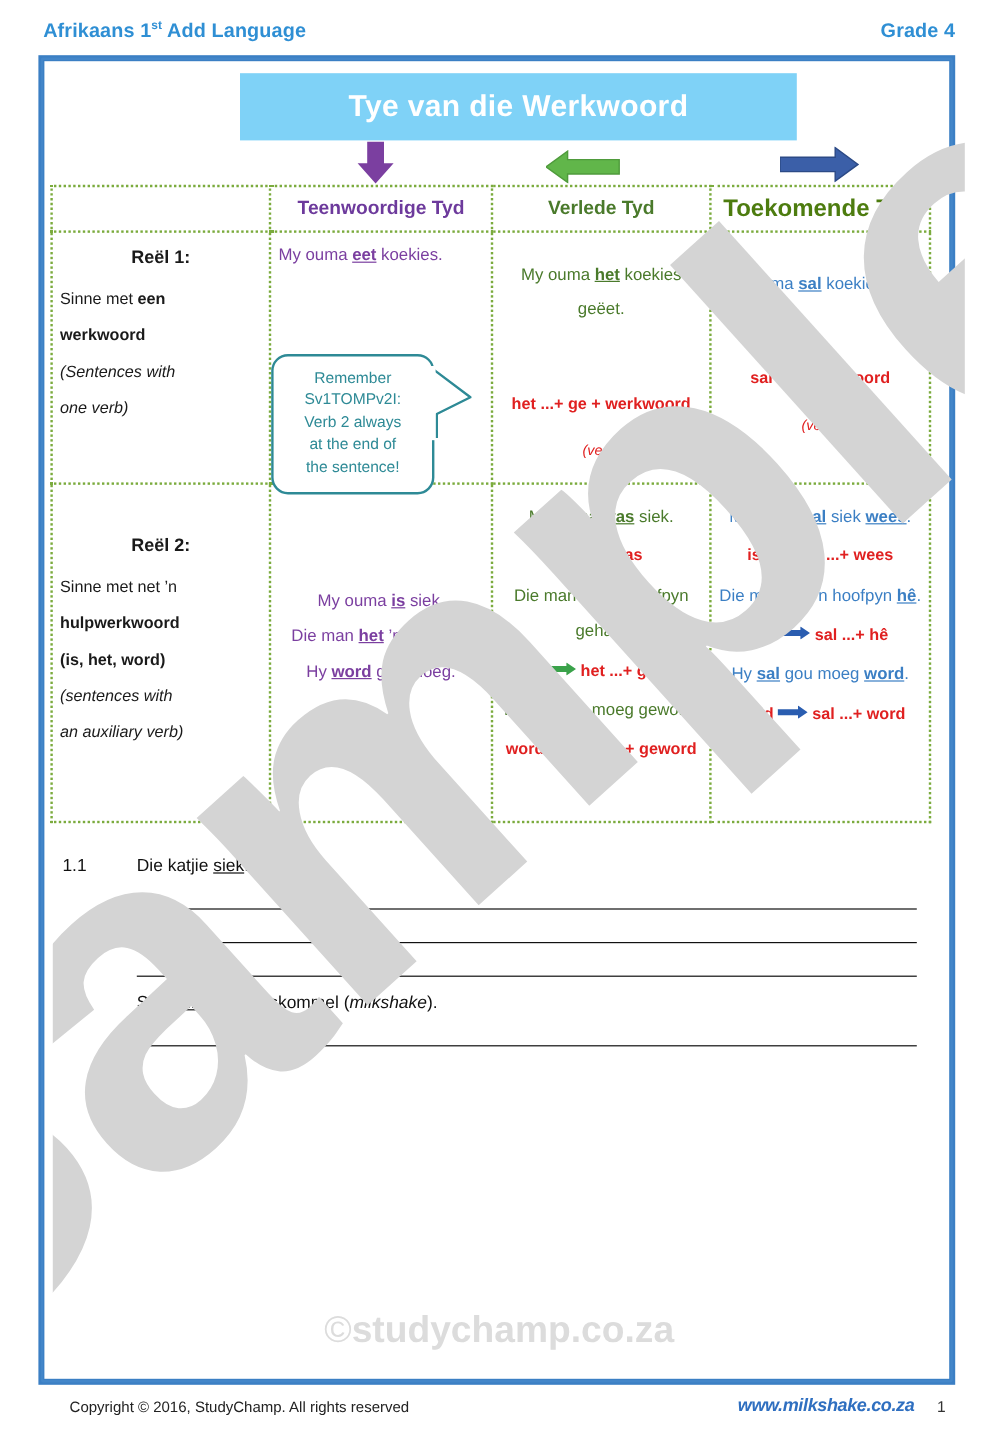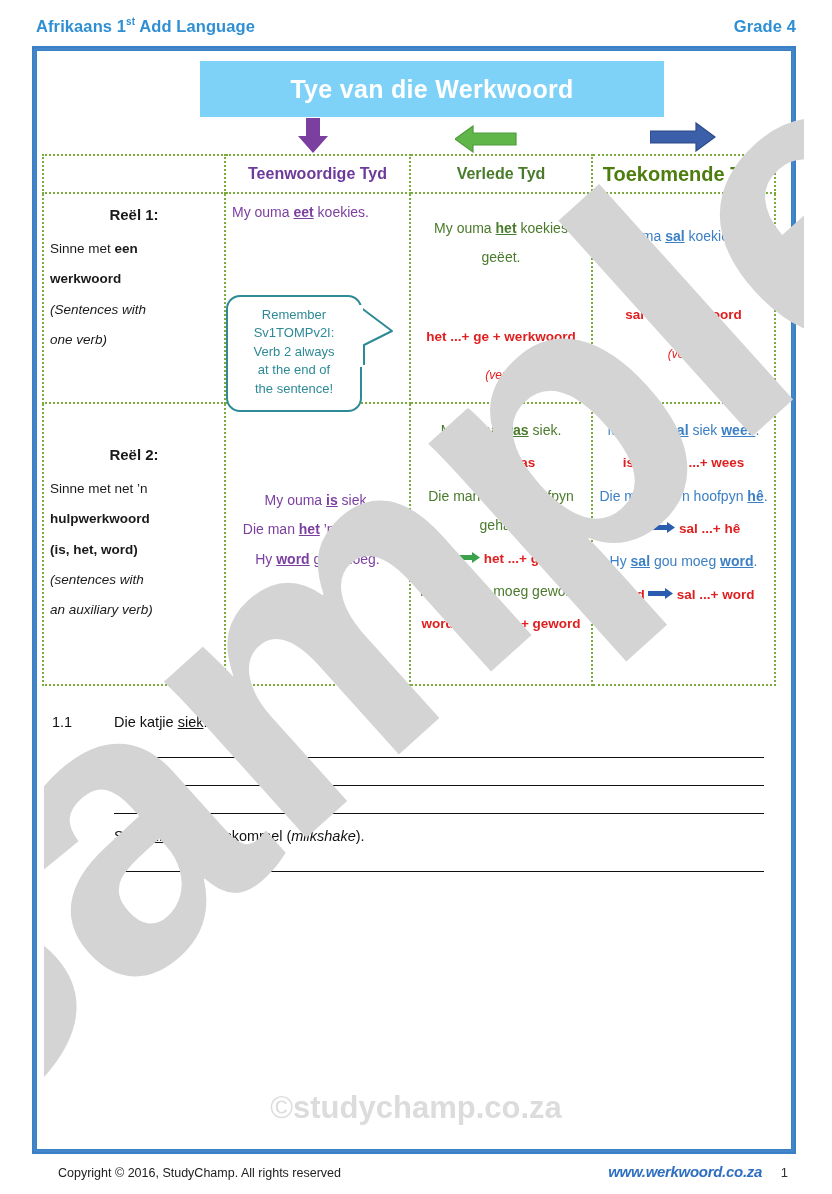--- a/index.html
+++ b/index.html
@@ -440,15 +440,15 @@
     <text x="380" y="600" font-family="'Liberation Sans', sans-serif" font-size="400" font-weight="bold" fill="#d4d4d4" text-anchor="middle" transform="rotate(-42 380 560)">Sample</text>
   </svg>
 </div>
 <div class="wm-foot">
   <span class="sym">©</span><span>studychamp.co.za</span>
 </div>
 
 <div class="page-footer">
   <span>Copyright © 2016, StudyChamp. All rights reserved</span>
   <span class="foot-spacer"></span>
-  <span class="foot-url">www.werkwoord.co.za</span>
+  <span class="foot-url">www.milkshake.co.za</span>
   <span class="foot-pg">1</span>
 </div>
 
 </body></html>

